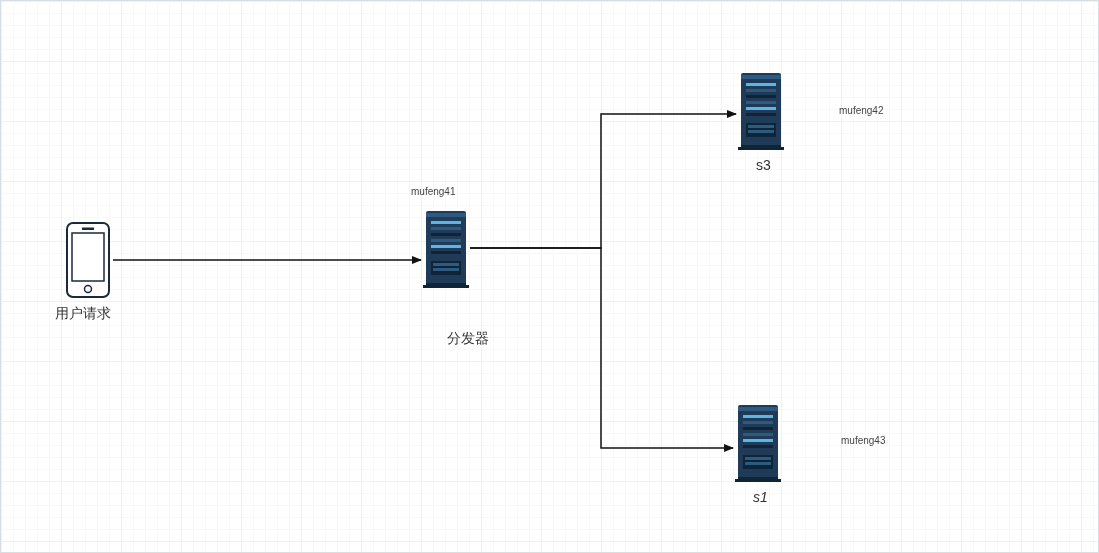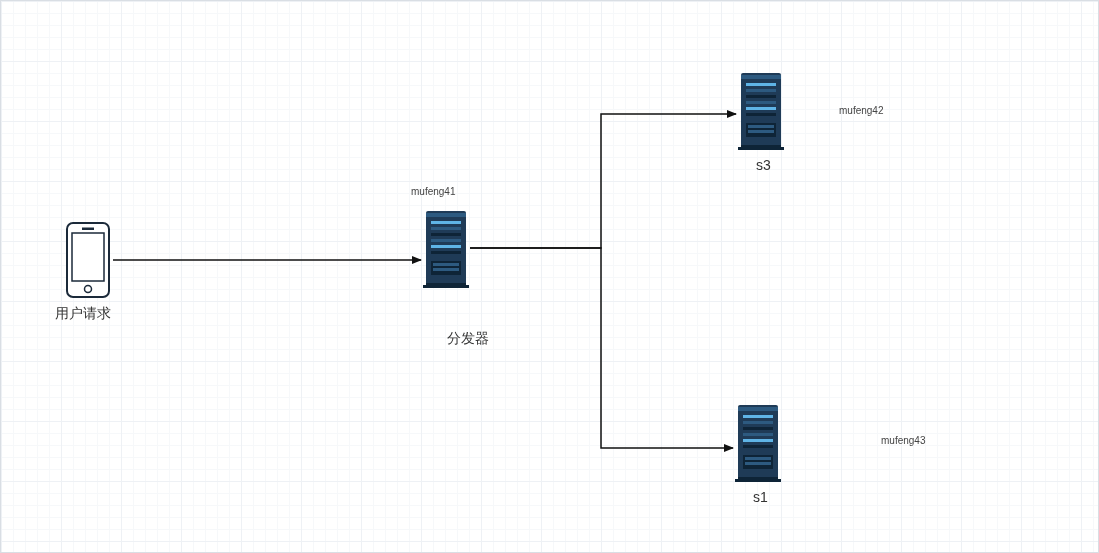--- a/index.html
+++ b/index.html
@@ -116,15 +116,15 @@
   </svg>
 
   <span class="label" style="left:54px; top:304px;">用户请求</span>
 
   <span class="label title" style="left:410px; top:185px;">mufeng41</span>
   <span class="label" style="left:446px; top:293px;margin-top:36px;">分发器</span>
 
   <span class="label title" style="left:838px; top:104px;">mufeng42</span>
   <span class="label" style="left:755px; top:156px;">s3</span>
 
-  <span class="label title" style="left:840px; top:434px;padding-left:40px;">mufeng43</span>
-  <span class="label" style="left:752px; top:488px;">s1</span>
+  <span class="label title" style="left:840px; top:434px;">mufeng43</span>
+  <span class="label" style="left:752px; top:488px;font-style:italic;">s1</span>
 </div>
 
 </body></html>

